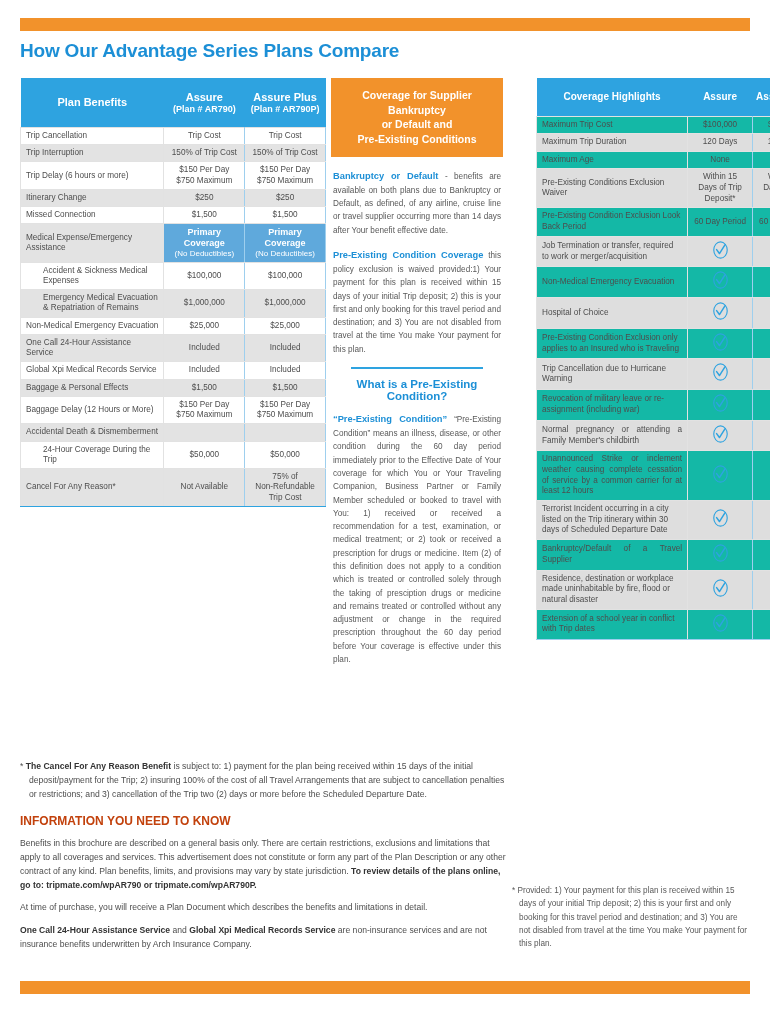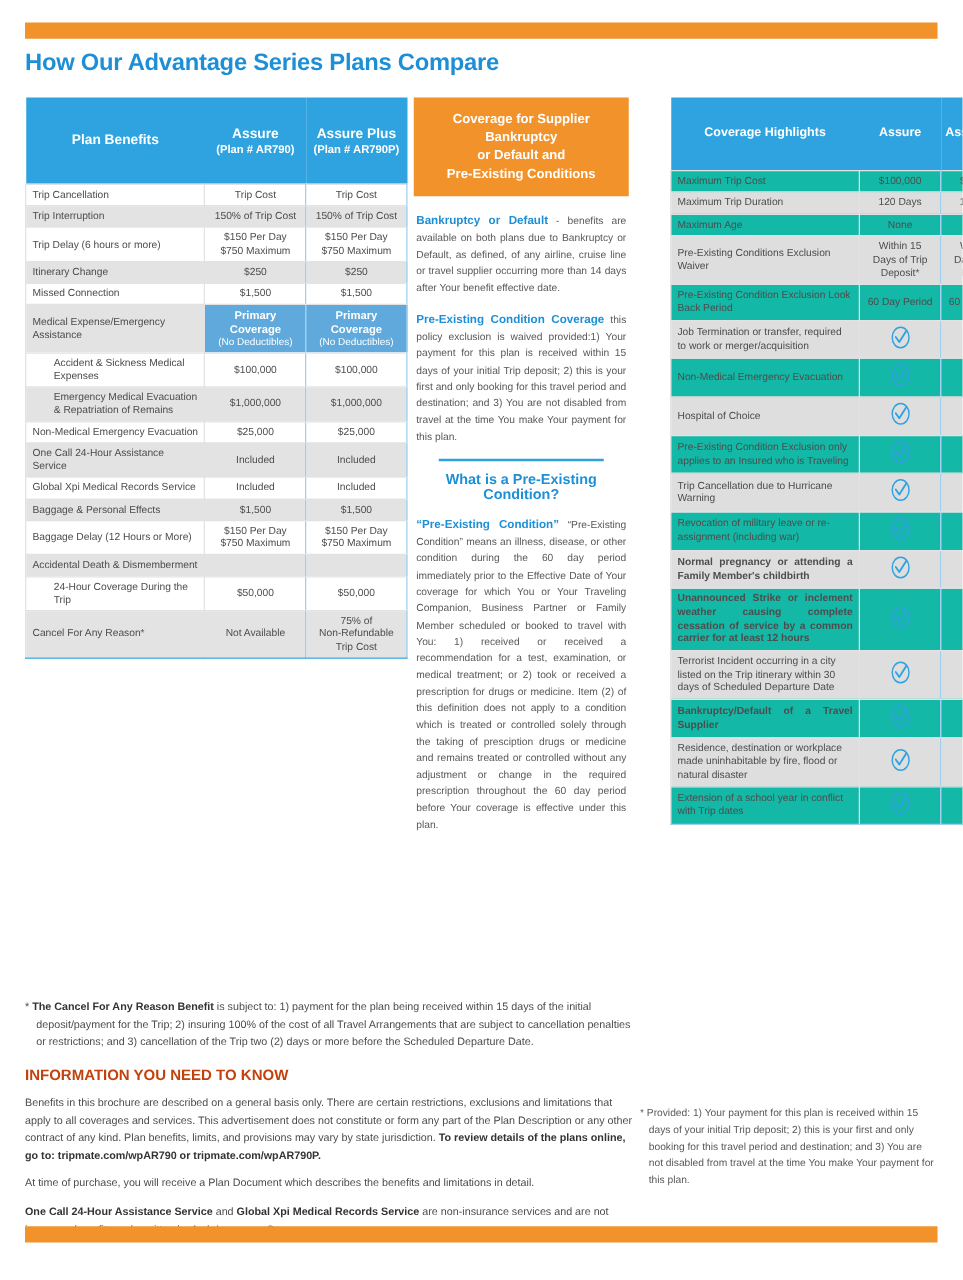--- a/index.html
+++ b/index.html
@@ -27,21 +27,21 @@
     text-align:left;
     font-size:19px; font-weight:bold; color:#1C8FD6;
     letter-spacing:-0.2px;
   }
 
   
   table { border-collapse: collapse; width:100%; }
   .thead-cell {
     background:#2EA3E0; color:#fff; font-weight:bold;
     text-align:center; vertical-align:middle;
-    padding:23px 3px; line-height:1.15;
+    padding:13px 3px; line-height:1.15;
   }
   .thead-sub { font-weight:bold; font-size:9px; display:block; }
 
   
   .left-table-wrap {
     position:absolute; left:20px; top:78px; width:306px;
   }
   .left-table { font-size:8.2px; color:#4d4d4d; }
   .left-table .thead-cell { font-size:11px; }
   .left-table td {
@@ -90,32 +90,32 @@
   .right-table-wrap {
     position:absolute; left:512px; top:78px; width:282px;margin-left:24px;
   }
   .right-table { font-size:8.2px; color:#4d4d4d; }
   .right-table .thead-cell { font-size:10px; }
   .right-table td {
     border:0.6px solid #e2e2e2;
     padding:3px 5px; line-height:1.3; vertical-align:middle;
   }
   .right-table td.lbl { text-align:left; width:128px; }
-  .right-table td.lbl.just { text-align:justify;font-weight:bold; }
+  .right-table td.lbl.just { text-align:justify; }
   .right-table td.val { text-align:center; width:55px;
     border-left:0.8px solid #9ecfee; border-right:0.8px solid #9ecfee; }
   .right-table tr.shade td { background:#dedede; }
   .right-table tr.white td { background:#14b8a6; }
   .right-table tr.last td { border-bottom:1.2px solid #9ecfee; }
 
   .chk { display:inline-block; width:17px; height:20px; }
 
   
   .foot-left {
-    position:absolute; left:20px; top:760px; width:490px;margin-top:39px;
+    position:absolute; left:20px; top:760px; width:490px;
   }
   .fn-star {
     font-size:8.6px; color:#4d4d4d; line-height:1.62;
     text-indent:-9px; padding-left:9px; margin-bottom:12px;
   }
   .fn-star b { color:#333; }
   .info-head {
     color:#c2410c; font-weight:bold; font-size:12px; margin-bottom:9px;
   }
   .fn-p { font-size:8.6px; color:#4d4d4d; line-height:1.62; margin-bottom:9px; }

